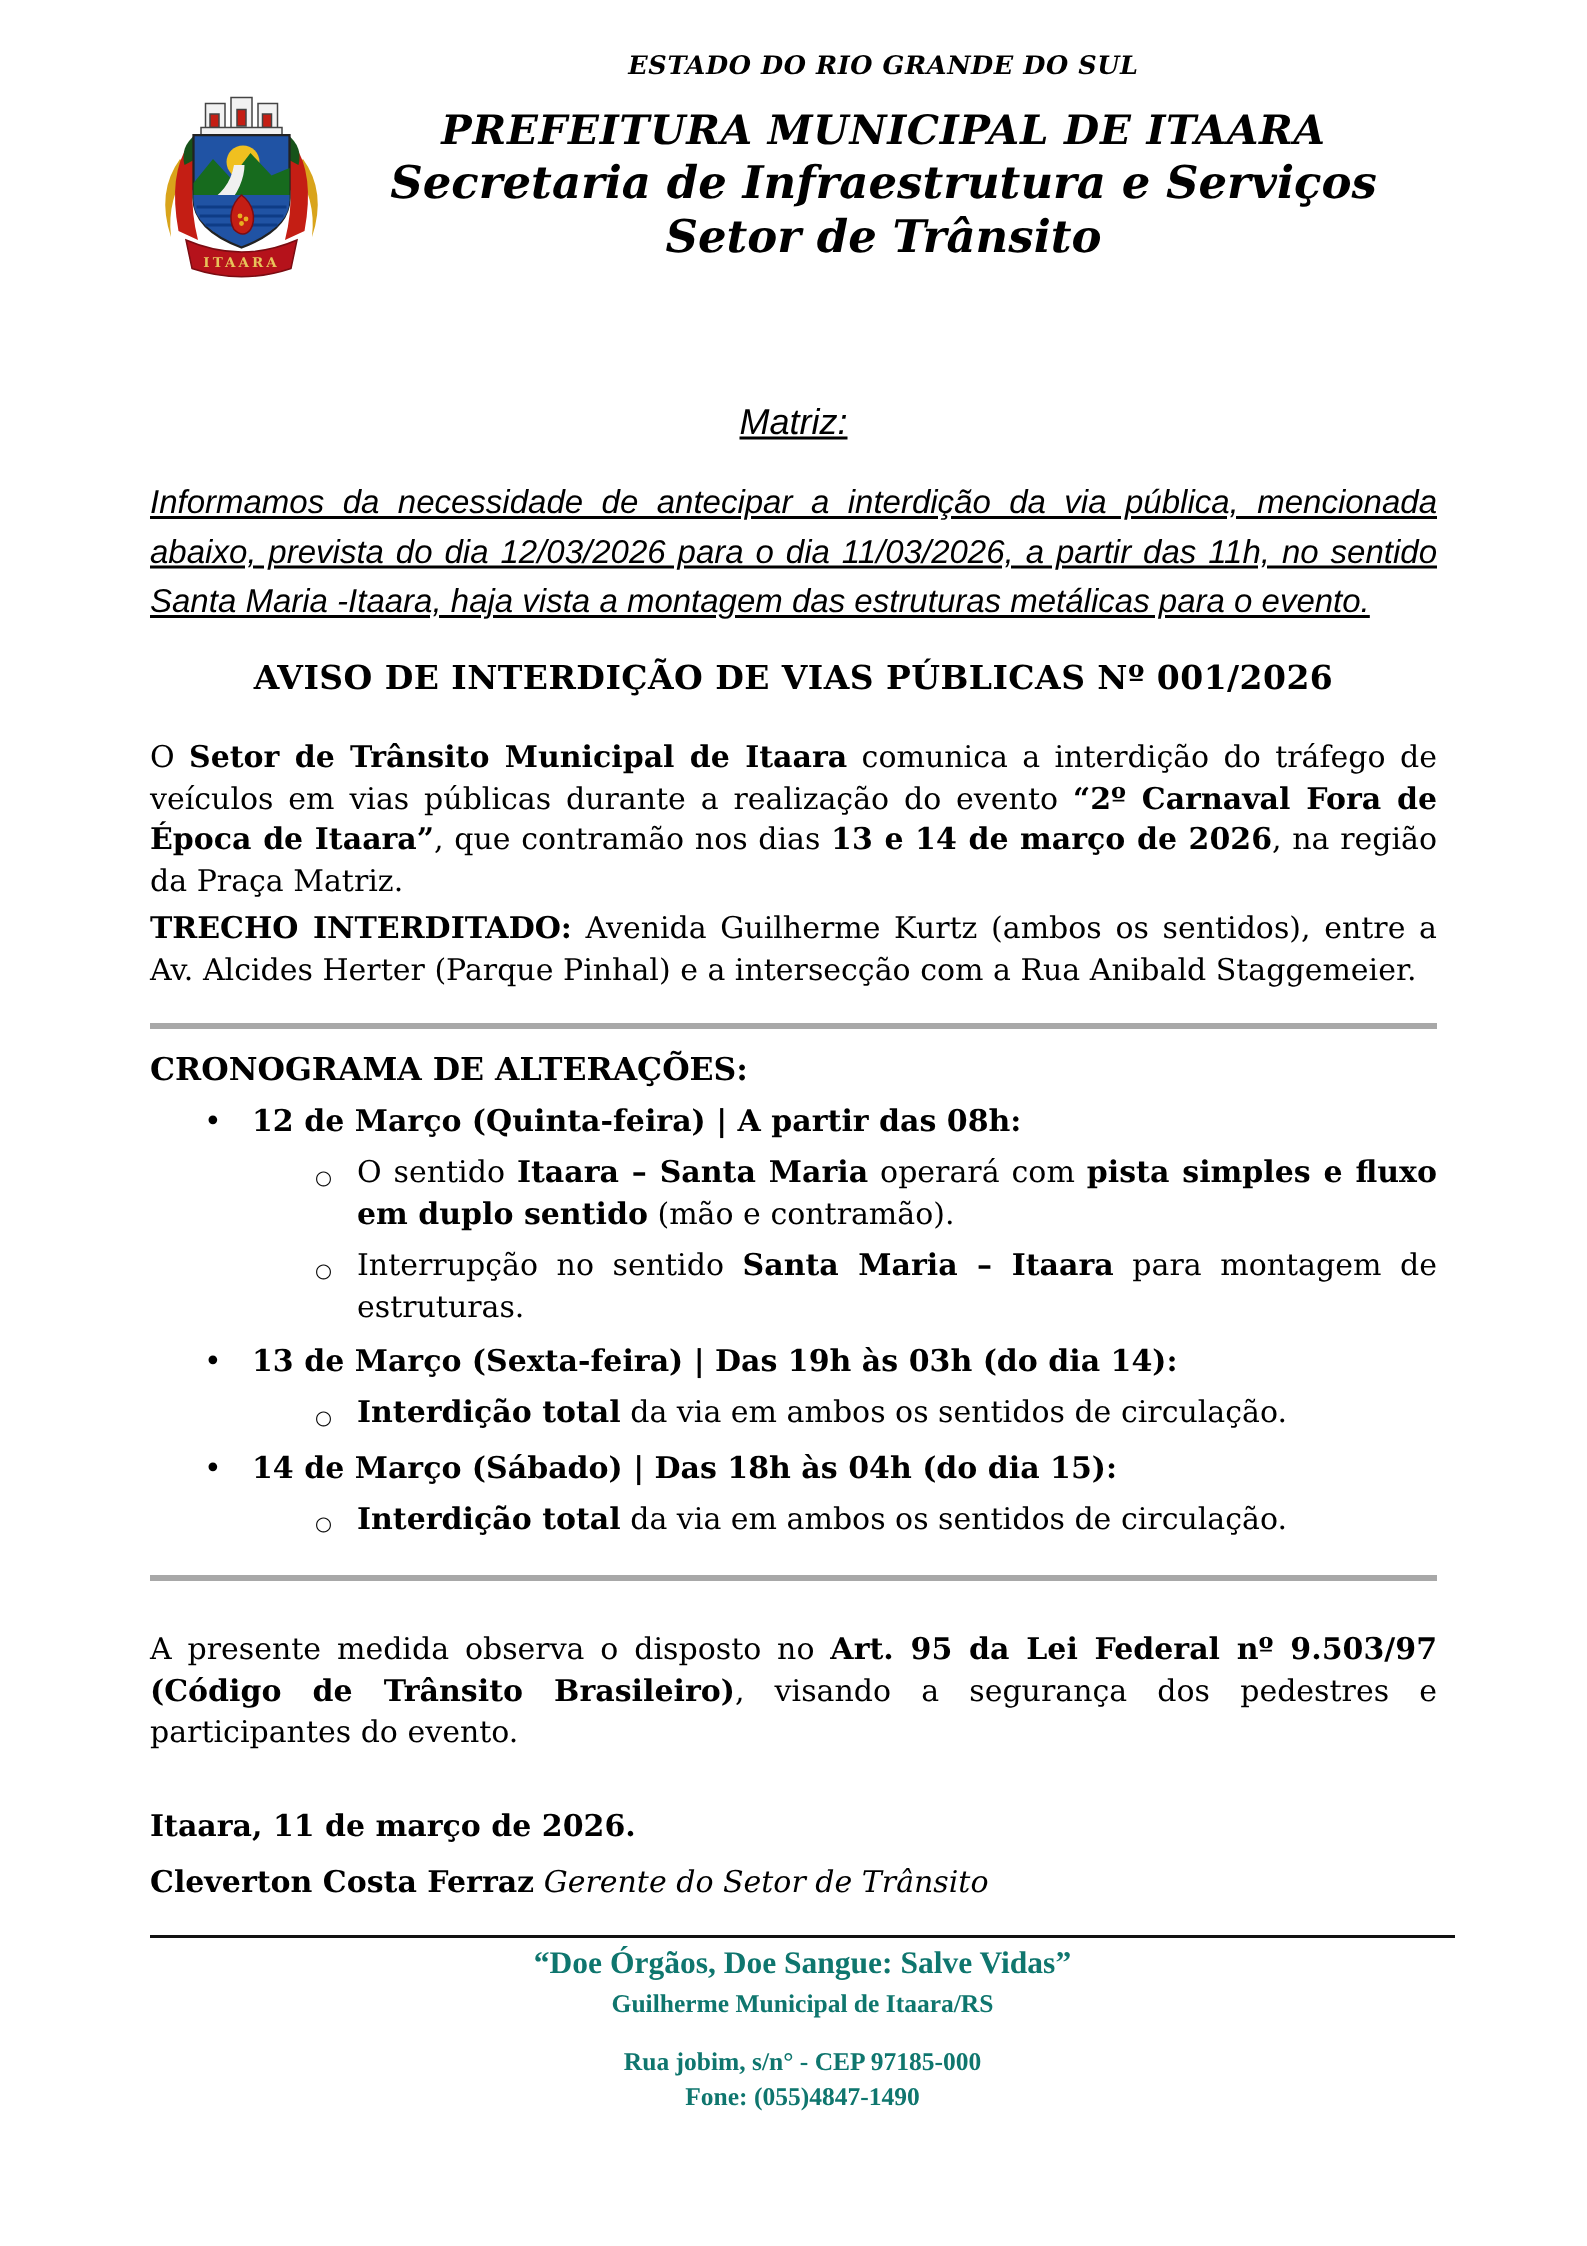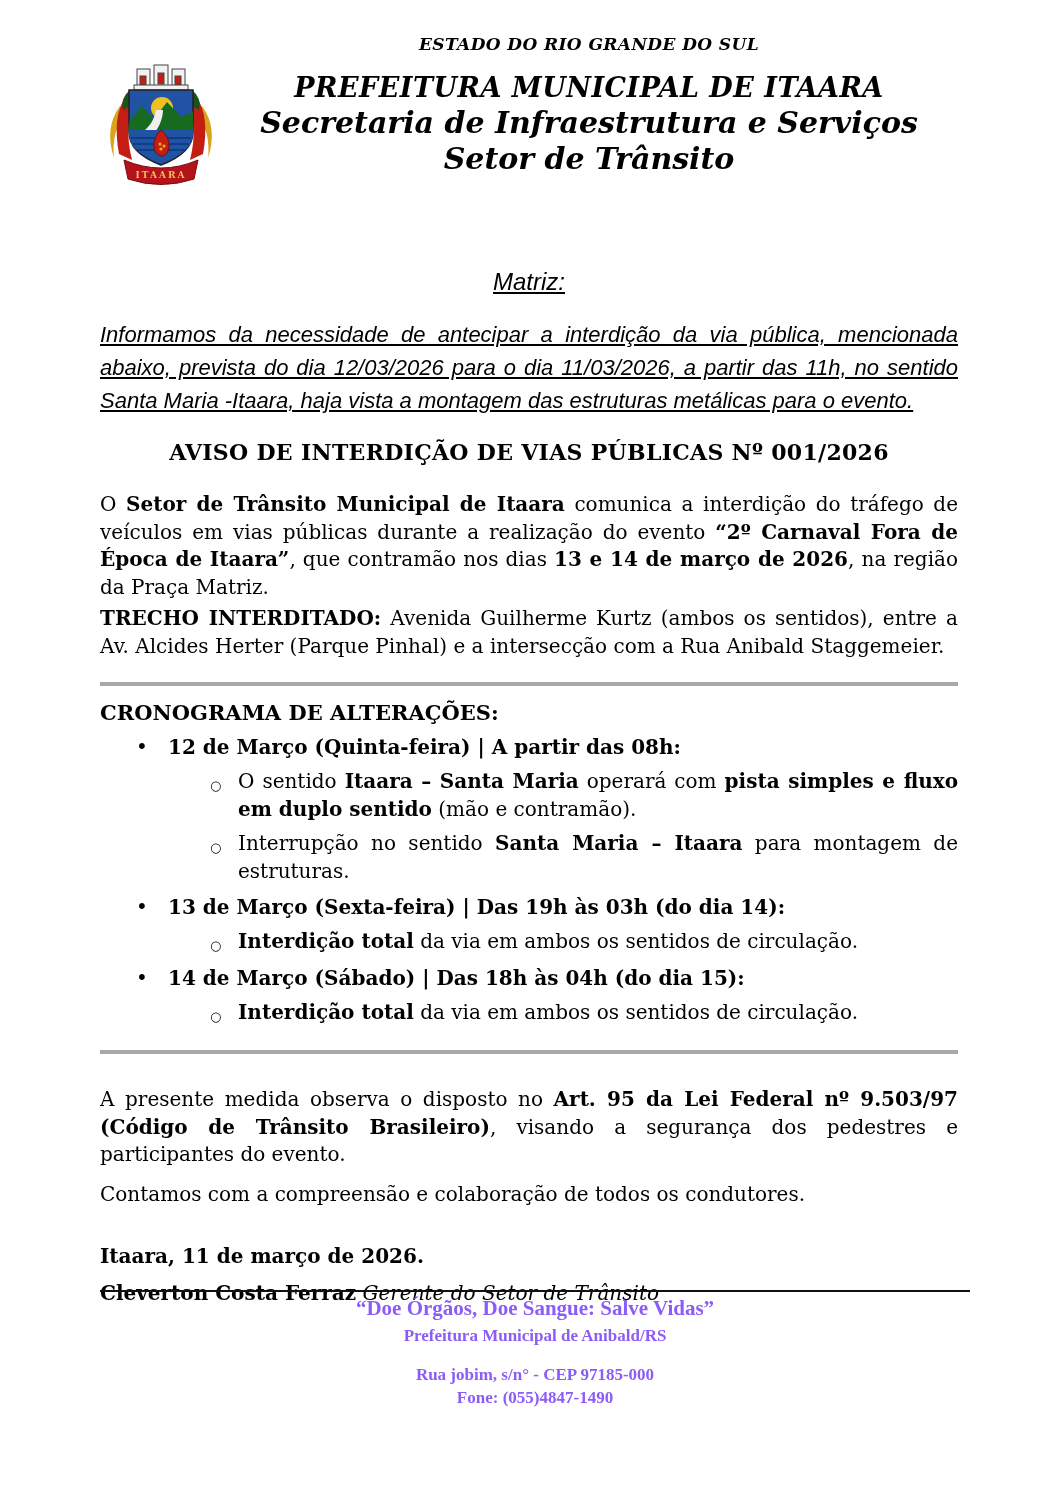--- a/index.html
+++ b/index.html
@@ -57,21 +57,21 @@
   .bul2::before { content:"○"; position:absolute; left:110px; top:4px; font-size:13px; }
 
   .legal { margin-top:32px; }
   .coop  { margin-top:12px; text-align:left; }
   .date-line { margin-top:36px; font-weight:bold; font-size:20px; }
   .signature { margin-top:13px; font-size:20px; }
 
   
   .footer {
     position:absolute; left:100px; right:88px; top:1290px;
-    text-align:center; color:#8b5cf6;
+    text-align:center; color:#0f766e;
     font-family:"Liberation Serif", serif; font-weight:bold;
   }
   .footer-rule { border-top:2px solid #111; height:0; margin-bottom:4px; }
   .f-motto { font-size:21px; }
   .f-org   { font-size:17px; margin-top:5px; }
   .f-addr  { font-size:17px; margin-top:19px; }
   .f-phone { font-size:17px; margin-top:3px; }
 </style>
 </head>
 <body>
@@ -140,31 +140,30 @@
 
     <div class="bul1">13 de Março (Sexta-feira) | Das 19h às 03h (do dia 14):</div>
     <div class="bul2"><span class="b">Interdição total</span><span> da via em ambos os sentidos de circulação.</span></div>
 
     <div class="bul1">14 de Março (Sábado) | Das 18h às 04h (do dia 15):</div>
     <div class="bul2"><span class="b">Interdição total</span><span> da via em ambos os sentidos de circulação.</span></div>
 
     <hr class="divider divider2">
 
     <p class="para legal"><span>A presente medida observa o disposto no </span><span class="b">Art. 95 da Lei Federal nº 9.503/97 (Código de Trânsito Brasileiro)</span><span>, visando a segurança dos pedestres e participantes do evento.</span></p>
-    <p class="para coop">Contamos com a compreensão e colaboração de todos os condutores.</p>
 
     <div class="date-line">Itaara, 11 de março de 2026.</div>
     <div class="signature">
       <span class="b">Cleverton Costa Ferraz</span>
       <span> </span>
       <span class="i">Gerente do Setor de Trânsito</span>
     </div>
   </div>
 
   <div class="footer">
     <div class="footer-rule"></div>
     <div class="f-motto">“Doe Órgãos, Doe Sangue: Salve Vidas”</div>
-    <div class="f-org">Prefeitura Municipal de Anibald/RS</div>
+    <div class="f-org">Guilherme Municipal de Itaara/RS</div>
     <div class="f-addr">Rua jobim, s/n° - CEP 97185-000</div>
     <div class="f-phone">Fone: (055)4847-1490</div>
   </div>
 
 </div>
 
 </body></html>

